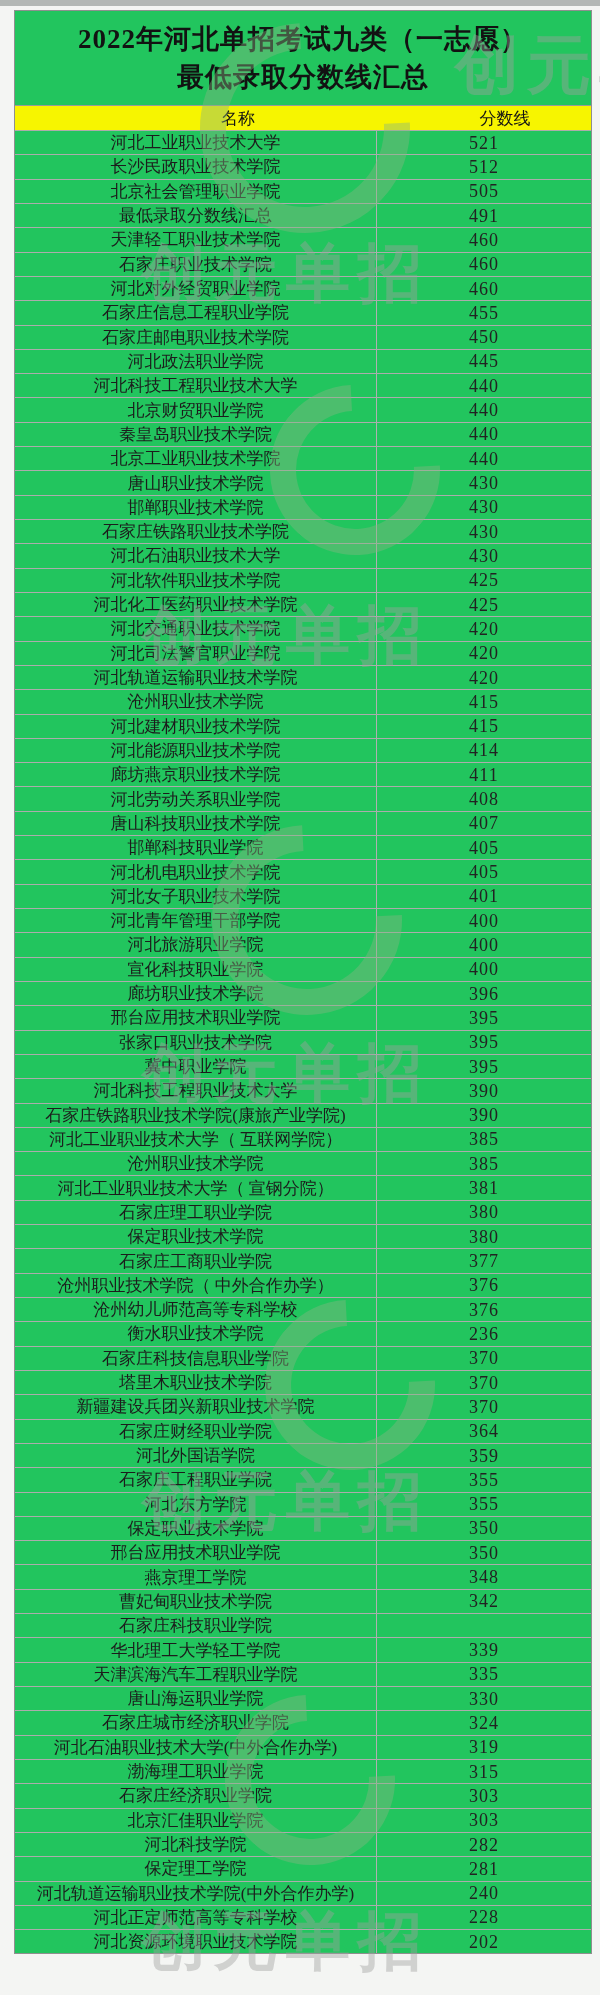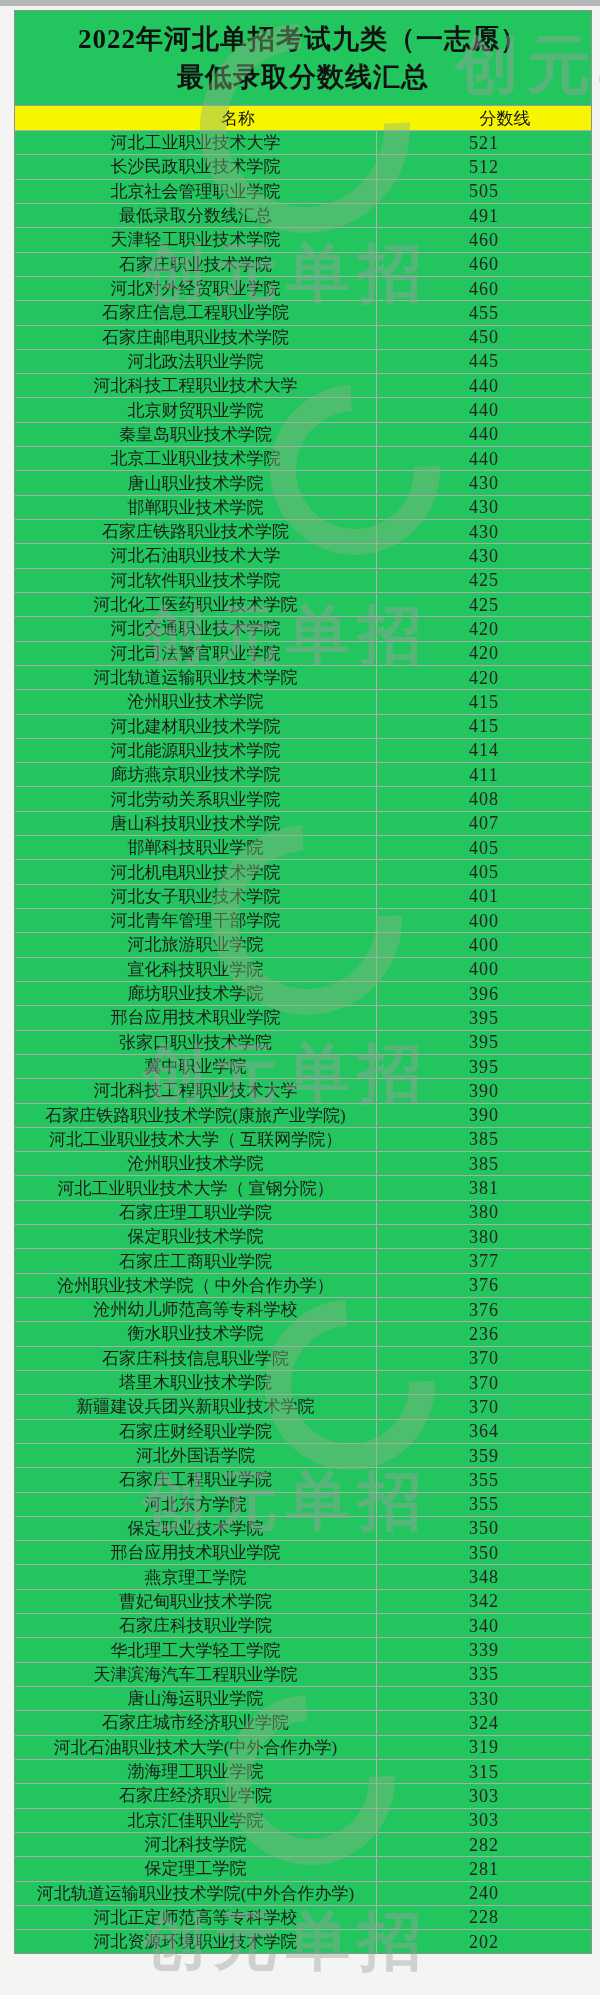--- a/index.html
+++ b/index.html
@@ -626,23 +626,20 @@
     </div>
     <div class="cell score">
       <span class="txt">342</span>
     </div>
   </div>
 
   <div class="row">
     <div class="cell name">
       <span class="txt">石家庄科技职业学院</span>
     </div>
-    <div class="cell score">
-      <span class="txt">340</span>
-    </div>
   </div>
 
   <div class="row">
     <div class="cell name">
       <span class="txt">华北理工大学轻工学院</span>
     </div>
     <div class="cell score">
       <span class="txt">339</span>
     </div>
   </div>

